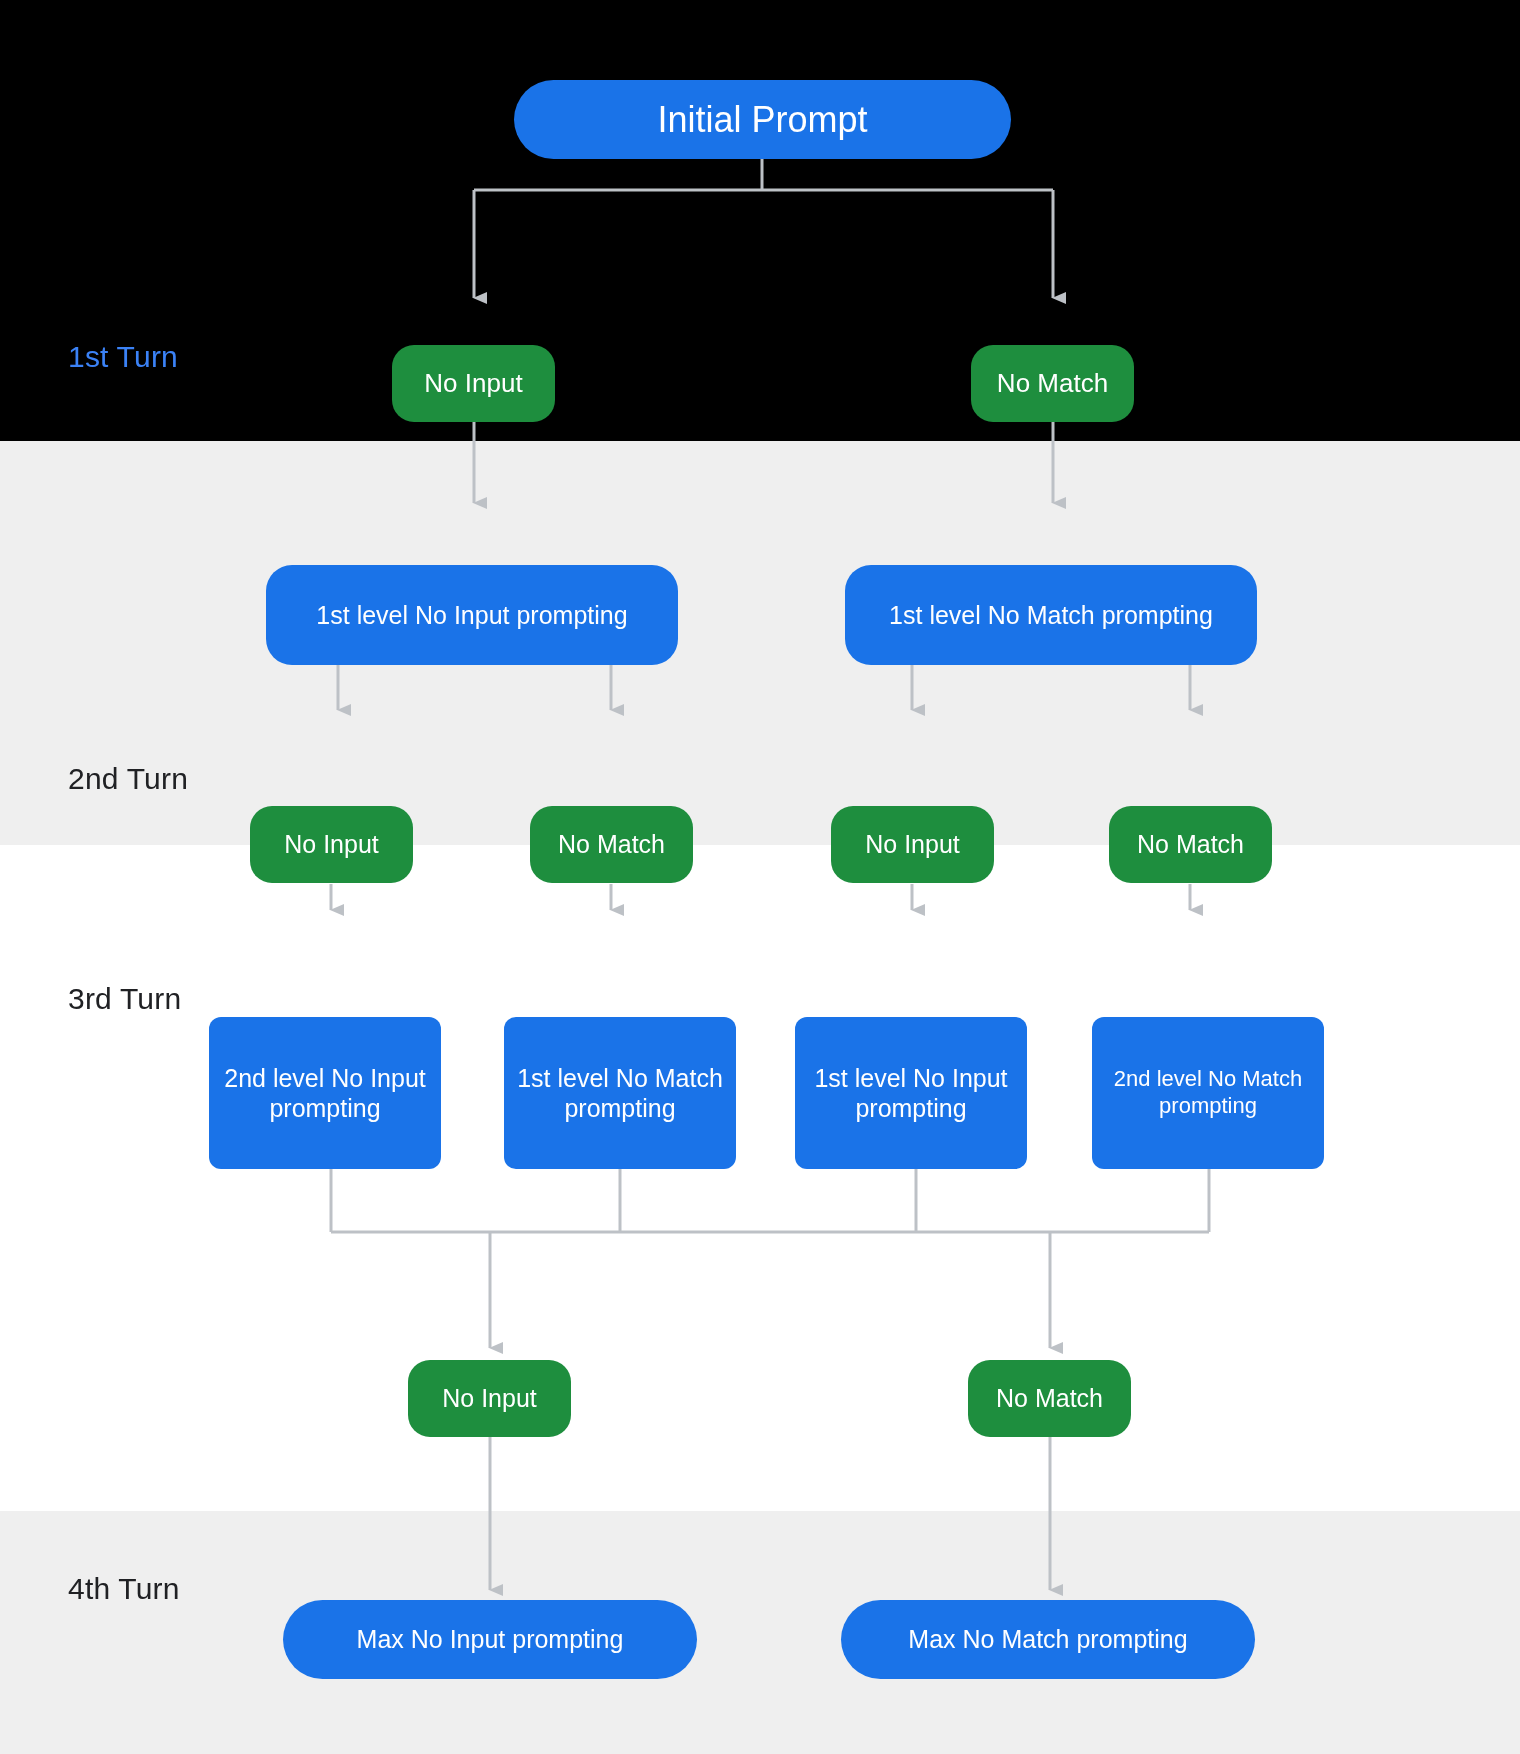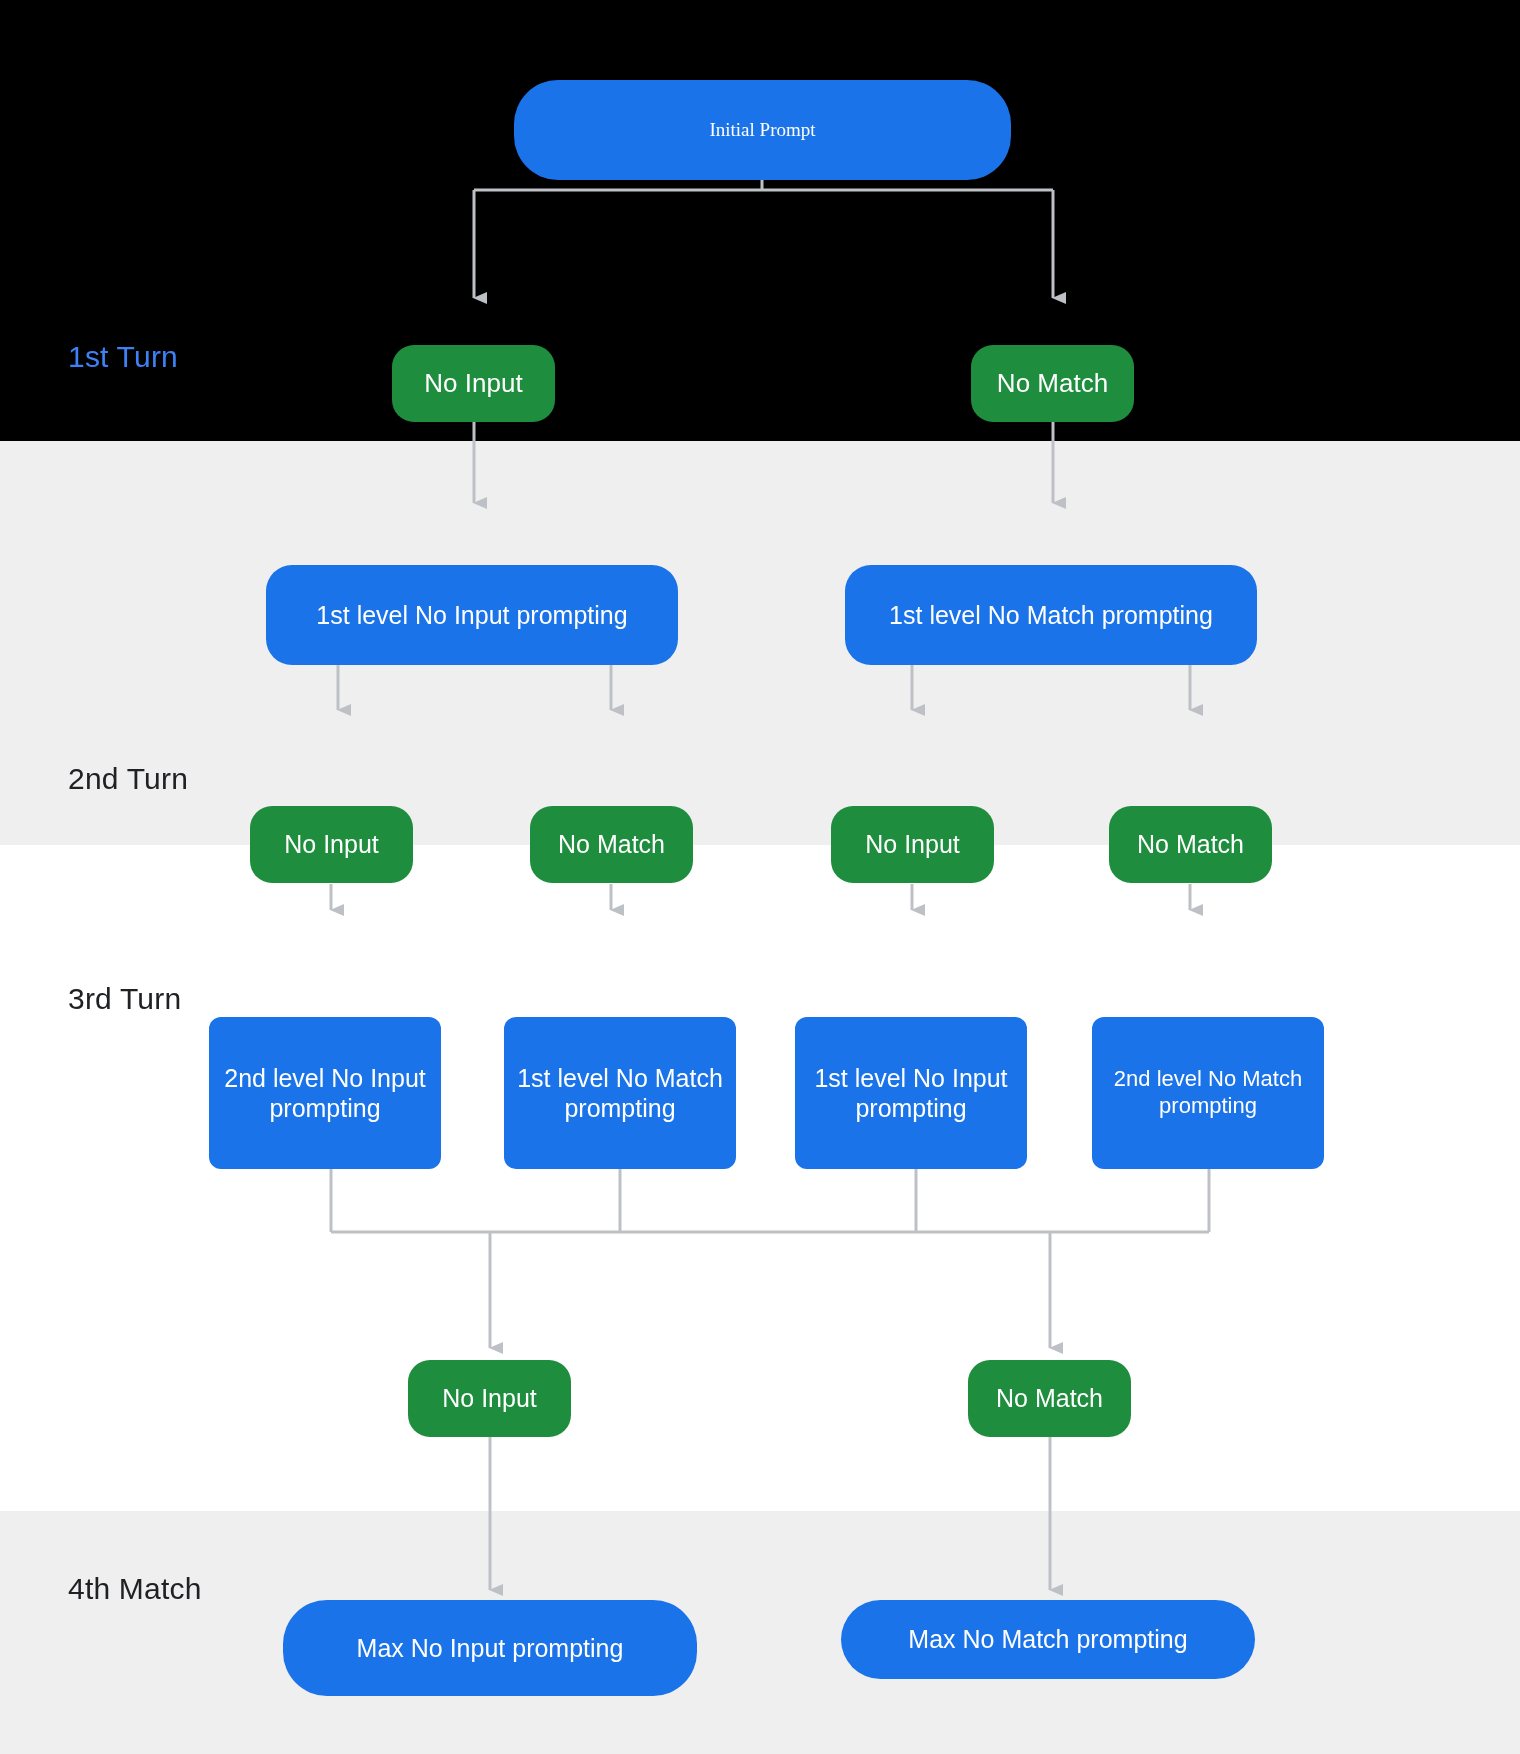--- a/index.html
+++ b/index.html
@@ -91,39 +91,39 @@
       <path d="M1050,1232 L1050,1348" marker-end="url(#arrow)"></path>
 
       <path d="M490,1437 L490,1590" marker-end="url(#arrow)"></path>
       <path d="M1050,1437 L1050,1590" marker-end="url(#arrow)"></path>
     </g>
   </svg>
 
   <div class="turn-label turn-dark" style="left:68px;  top:340px;">1st Turn</div>
   <div class="turn-label turn-light" style="left:68px;  top:762px;">2nd Turn</div>
   <div class="turn-label turn-light" style="left:68px;  top:982px;">3rd Turn</div>
-  <div class="turn-label turn-light" style="left:68px;  top:1572px;">4th Match</div>
+  <div class="turn-label turn-light" style="left:68px;  top:1572px;">4th Turn</div>
 
-  <div class="node node-blue pill" style="left:514px; top:80px; width:497px; height:100px; font-size:19px;font-family:Liberation Serif, serif;">Initial Prompt</div>
+  <div class="node node-blue pill" style="left:514px; top:80px; width:497px; height:79px; font-size:36px;">Initial Prompt</div>
 
   <div class="node node-green" style="left:392px; top:345px; width:163px; height:77px; font-size:26px;">No Input</div>
   <div class="node node-green" style="left:971px; top:345px; width:163px; height:77px; font-size:26px;">No Match</div>
 
   <div class="node node-blue r-24" style="left:266px; top:565px; width:412px; height:100px; font-size:25px;">1st level No Input prompting</div>
   <div class="node node-blue r-24" style="left:845px; top:565px; width:412px; height:100px; font-size:25px;">1st level No Match prompting</div>
 
   <div class="node node-green" style="left:250px;  top:806px; width:163px; height:77px; font-size:25px;">No Input</div>
   <div class="node node-green" style="left:530px;  top:806px; width:163px; height:77px; font-size:25px;">No Match</div>
   <div class="node node-green" style="left:831px;  top:806px; width:163px; height:77px; font-size:25px;">No Input</div>
   <div class="node node-green" style="left:1109px; top:806px; width:163px; height:77px; font-size:25px;">No Match</div>
 
   <div class="node node-blue r-20" style="left:209px; top:1017px; width:232px; height:152px; font-size:25px;">2nd level No Input prompting</div>
   <div class="node node-blue r-20" style="left:504px; top:1017px; width:232px; height:152px; font-size:25px;">1st level No Match prompting</div>
   <div class="node node-blue r-20" style="left:795px; top:1017px; width:232px; height:152px; font-size:25px;">1st level No Input prompting</div>
   <div class="node node-blue r-20" style="left:1092px; top:1017px; width:232px; height:152px; font-size:22px;">2nd level No Match prompting</div>
 
   <div class="node node-green" style="left:408px;  top:1360px; width:163px; height:77px; font-size:25px;">No Input</div>
   <div class="node node-green" style="left:968px;  top:1360px; width:163px; height:77px; font-size:25px;">No Match</div>
 
-  <div class="node node-blue pill" style="left:283px; top:1600px; width:414px; height:96px; font-size:25px;">Max No Input prompting</div>
+  <div class="node node-blue pill" style="left:283px; top:1600px; width:414px; height:79px; font-size:25px;">Max No Input prompting</div>
   <div class="node node-blue pill" style="left:841px; top:1600px; width:414px; height:79px; font-size:25px;">Max No Match prompting</div>
 
 </div>
 
 </body></html>

